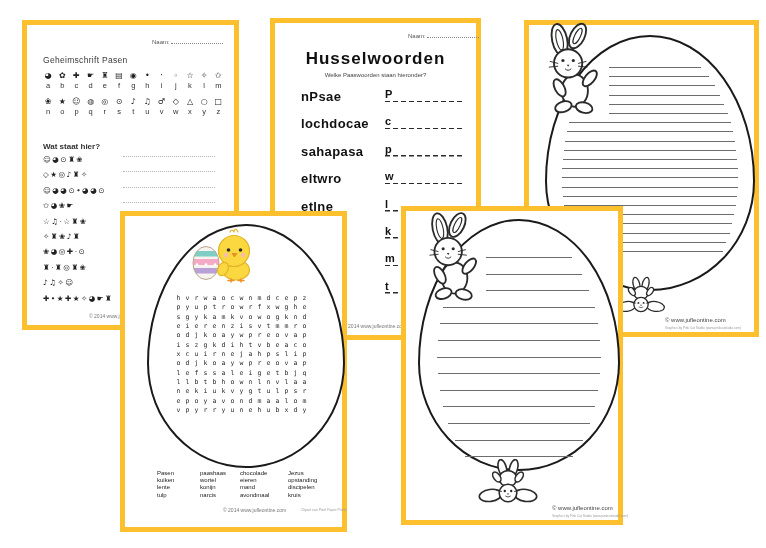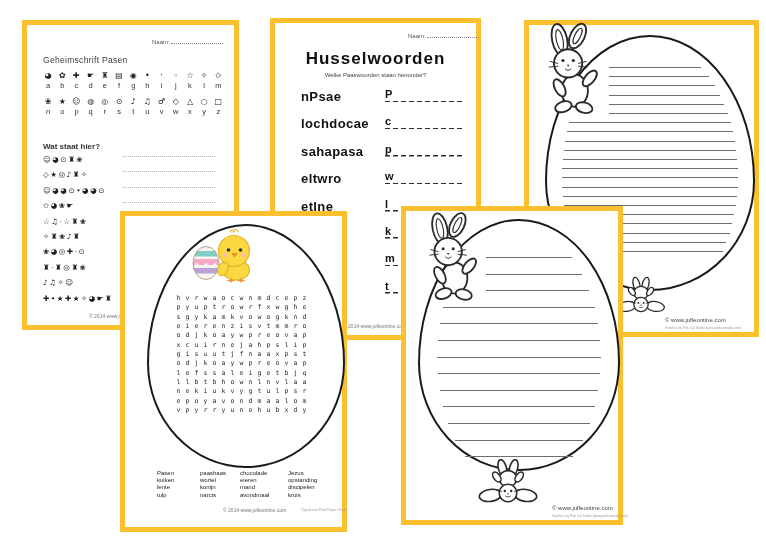--- a/index.html
+++ b/index.html
@@ -315,22 +315,22 @@
             <path d="M52,53 v3 m-3,-1.5 h6"></path>
  </g>
 </svg>
       </div>
     <div class="abs" id="wsGrid" style="left:22px;top:78px;width:194px;z-index:3;">
         <div class="wsrow">hvrwaocwnmdcepz</div>
         <div class="wsrow">pyuptrowrfxwghe</div>
         <div class="wsrow">sgykamkvowogknd</div>
         <div class="wsrow">eierenzisvtmmro</div>
         <div class="wsrow">odjkoaywpreovap</div>
+        <div class="wsrow">iszgkdihtvbeaco</div>
         <div class="wsrow">xcuirnejahpslip</div>
-        <div class="wsrow">gisuutjfnaaxpst</div>
         <div class="wsrow">odjkoaywpreovap</div>
         <div class="wsrow">lefssaleigetbjq</div>
         <div class="wsrow">llbtbhownlnvlaa</div>
         <div class="wsrow">nekiukvygtulpsr</div>
         <div class="wsrow">epoyavondmaalom</div>
         <div class="wsrow">vpyrryunehubxdy</div>
       </div>
     <div class="abs" id="wsWords" style="left:32px;top:254px;display:flex;z-index:3;">
         <div class="wcol" style="width: 43px;">
           <div>Pasen</div>

